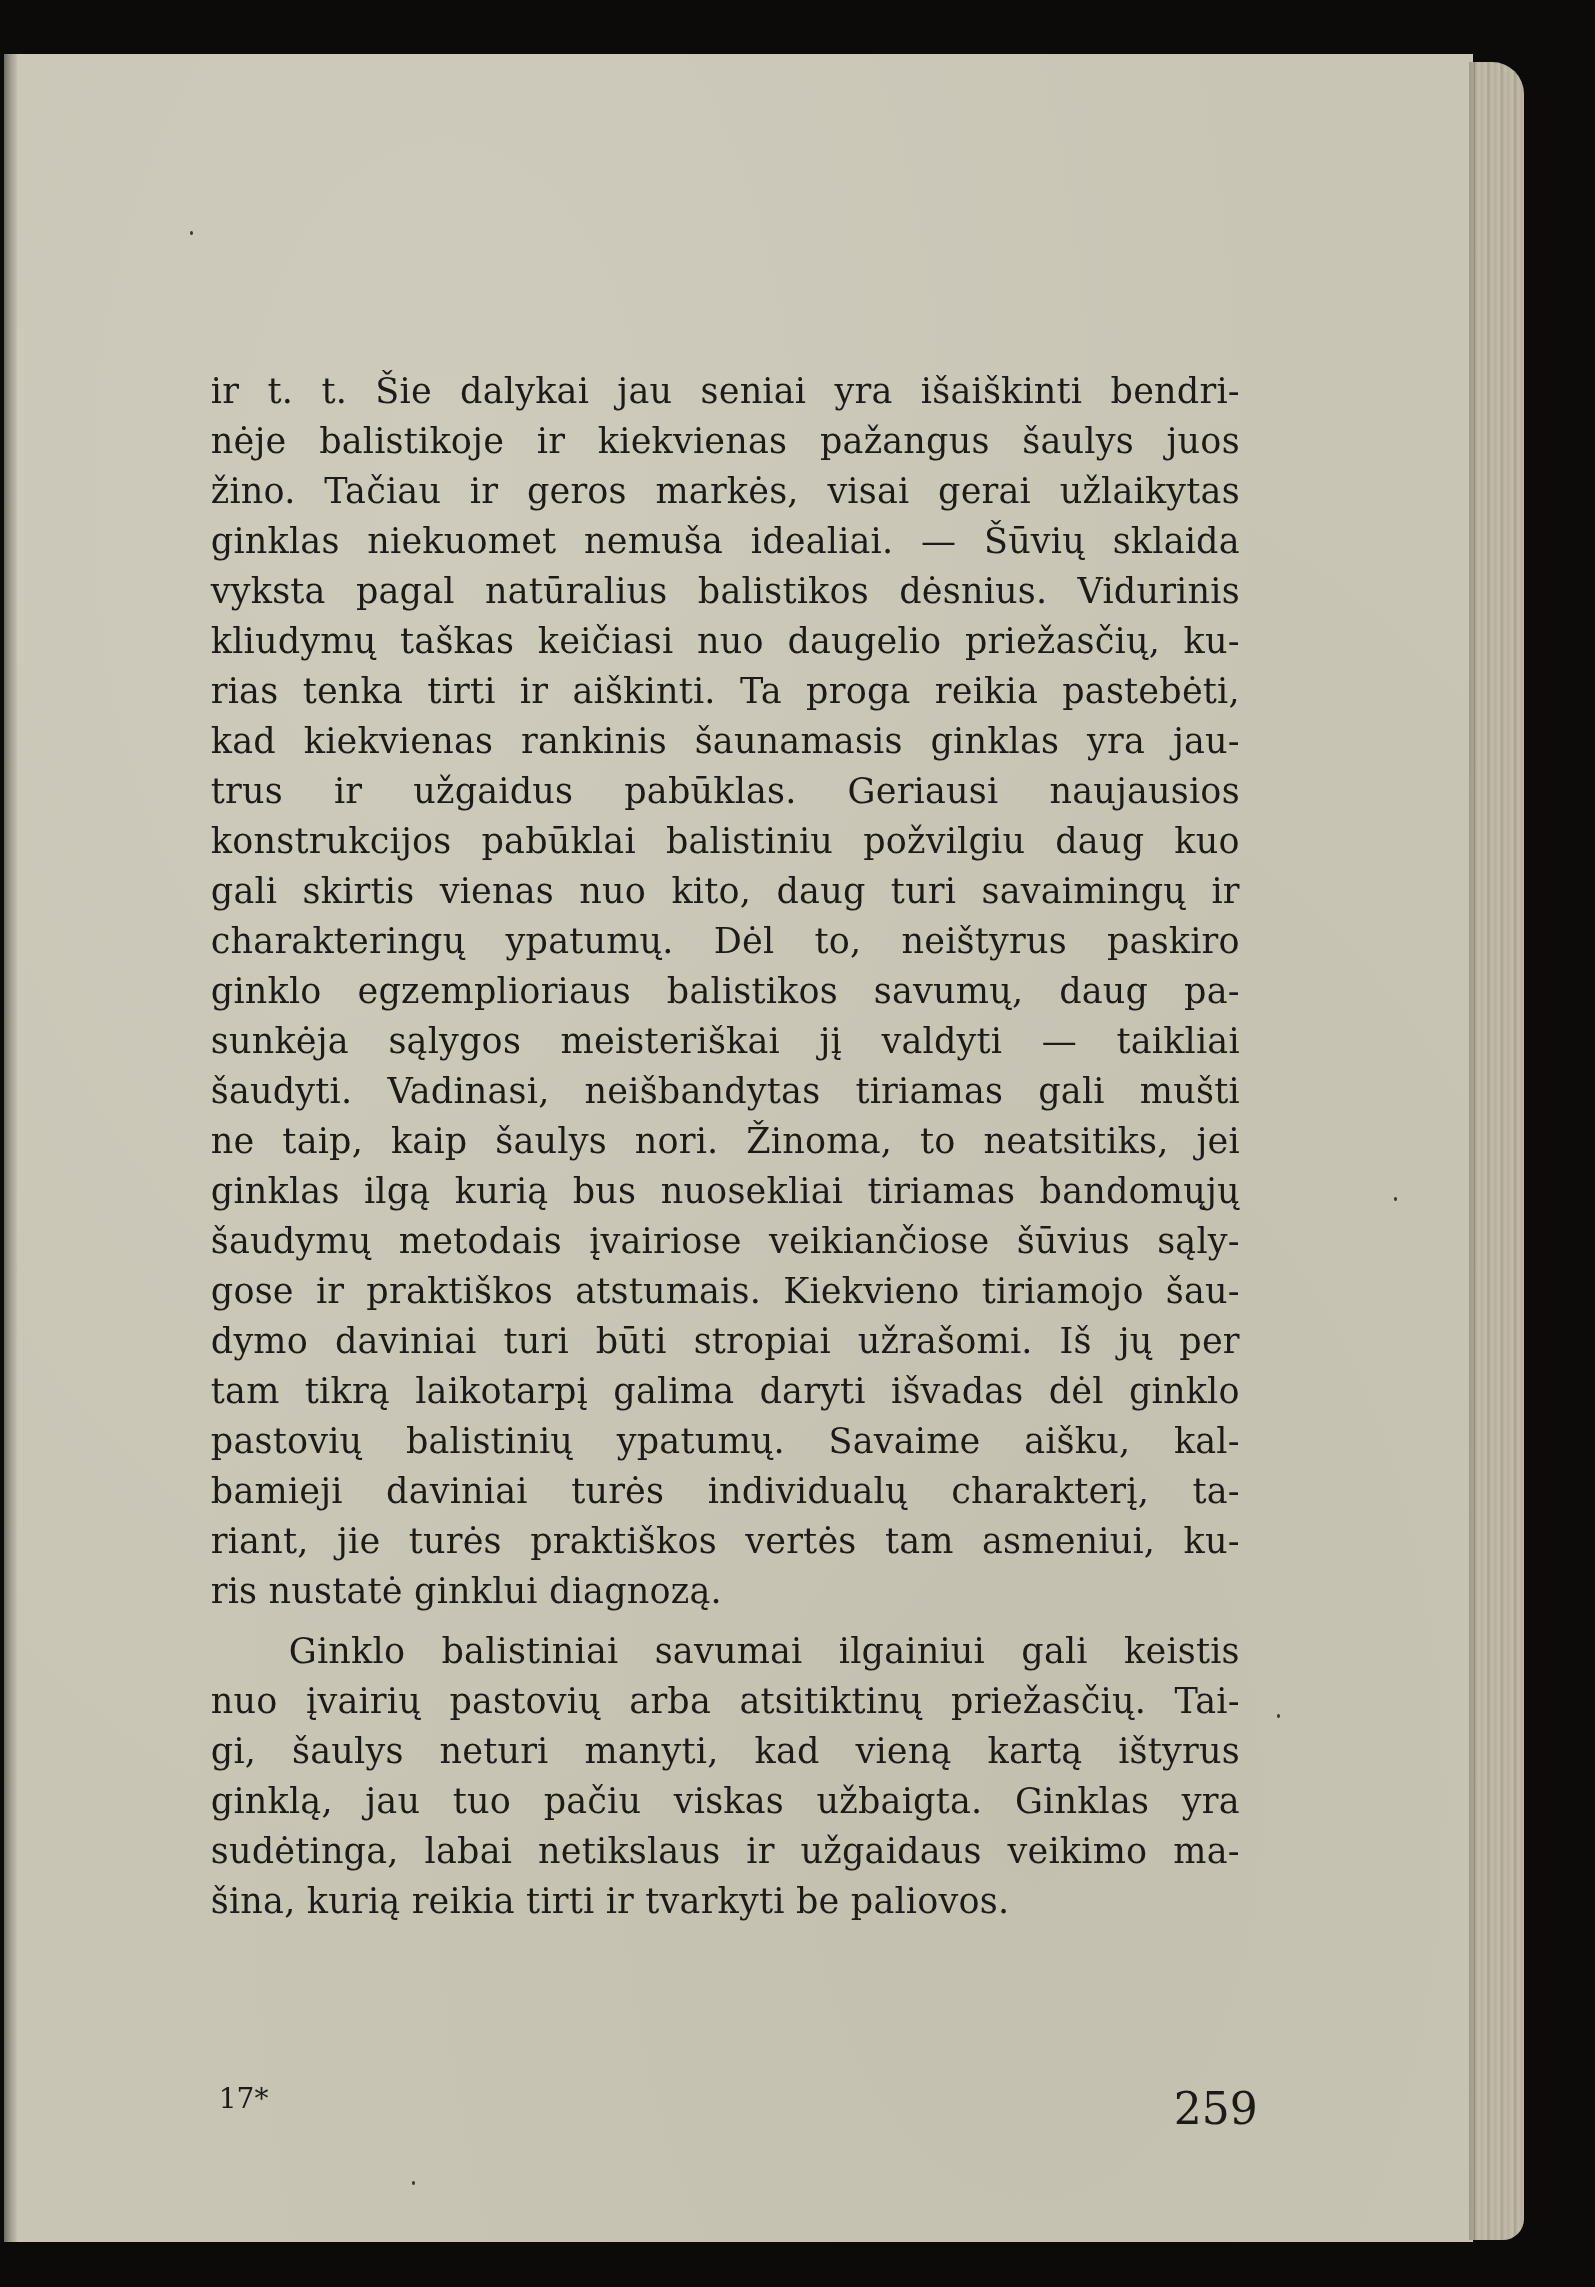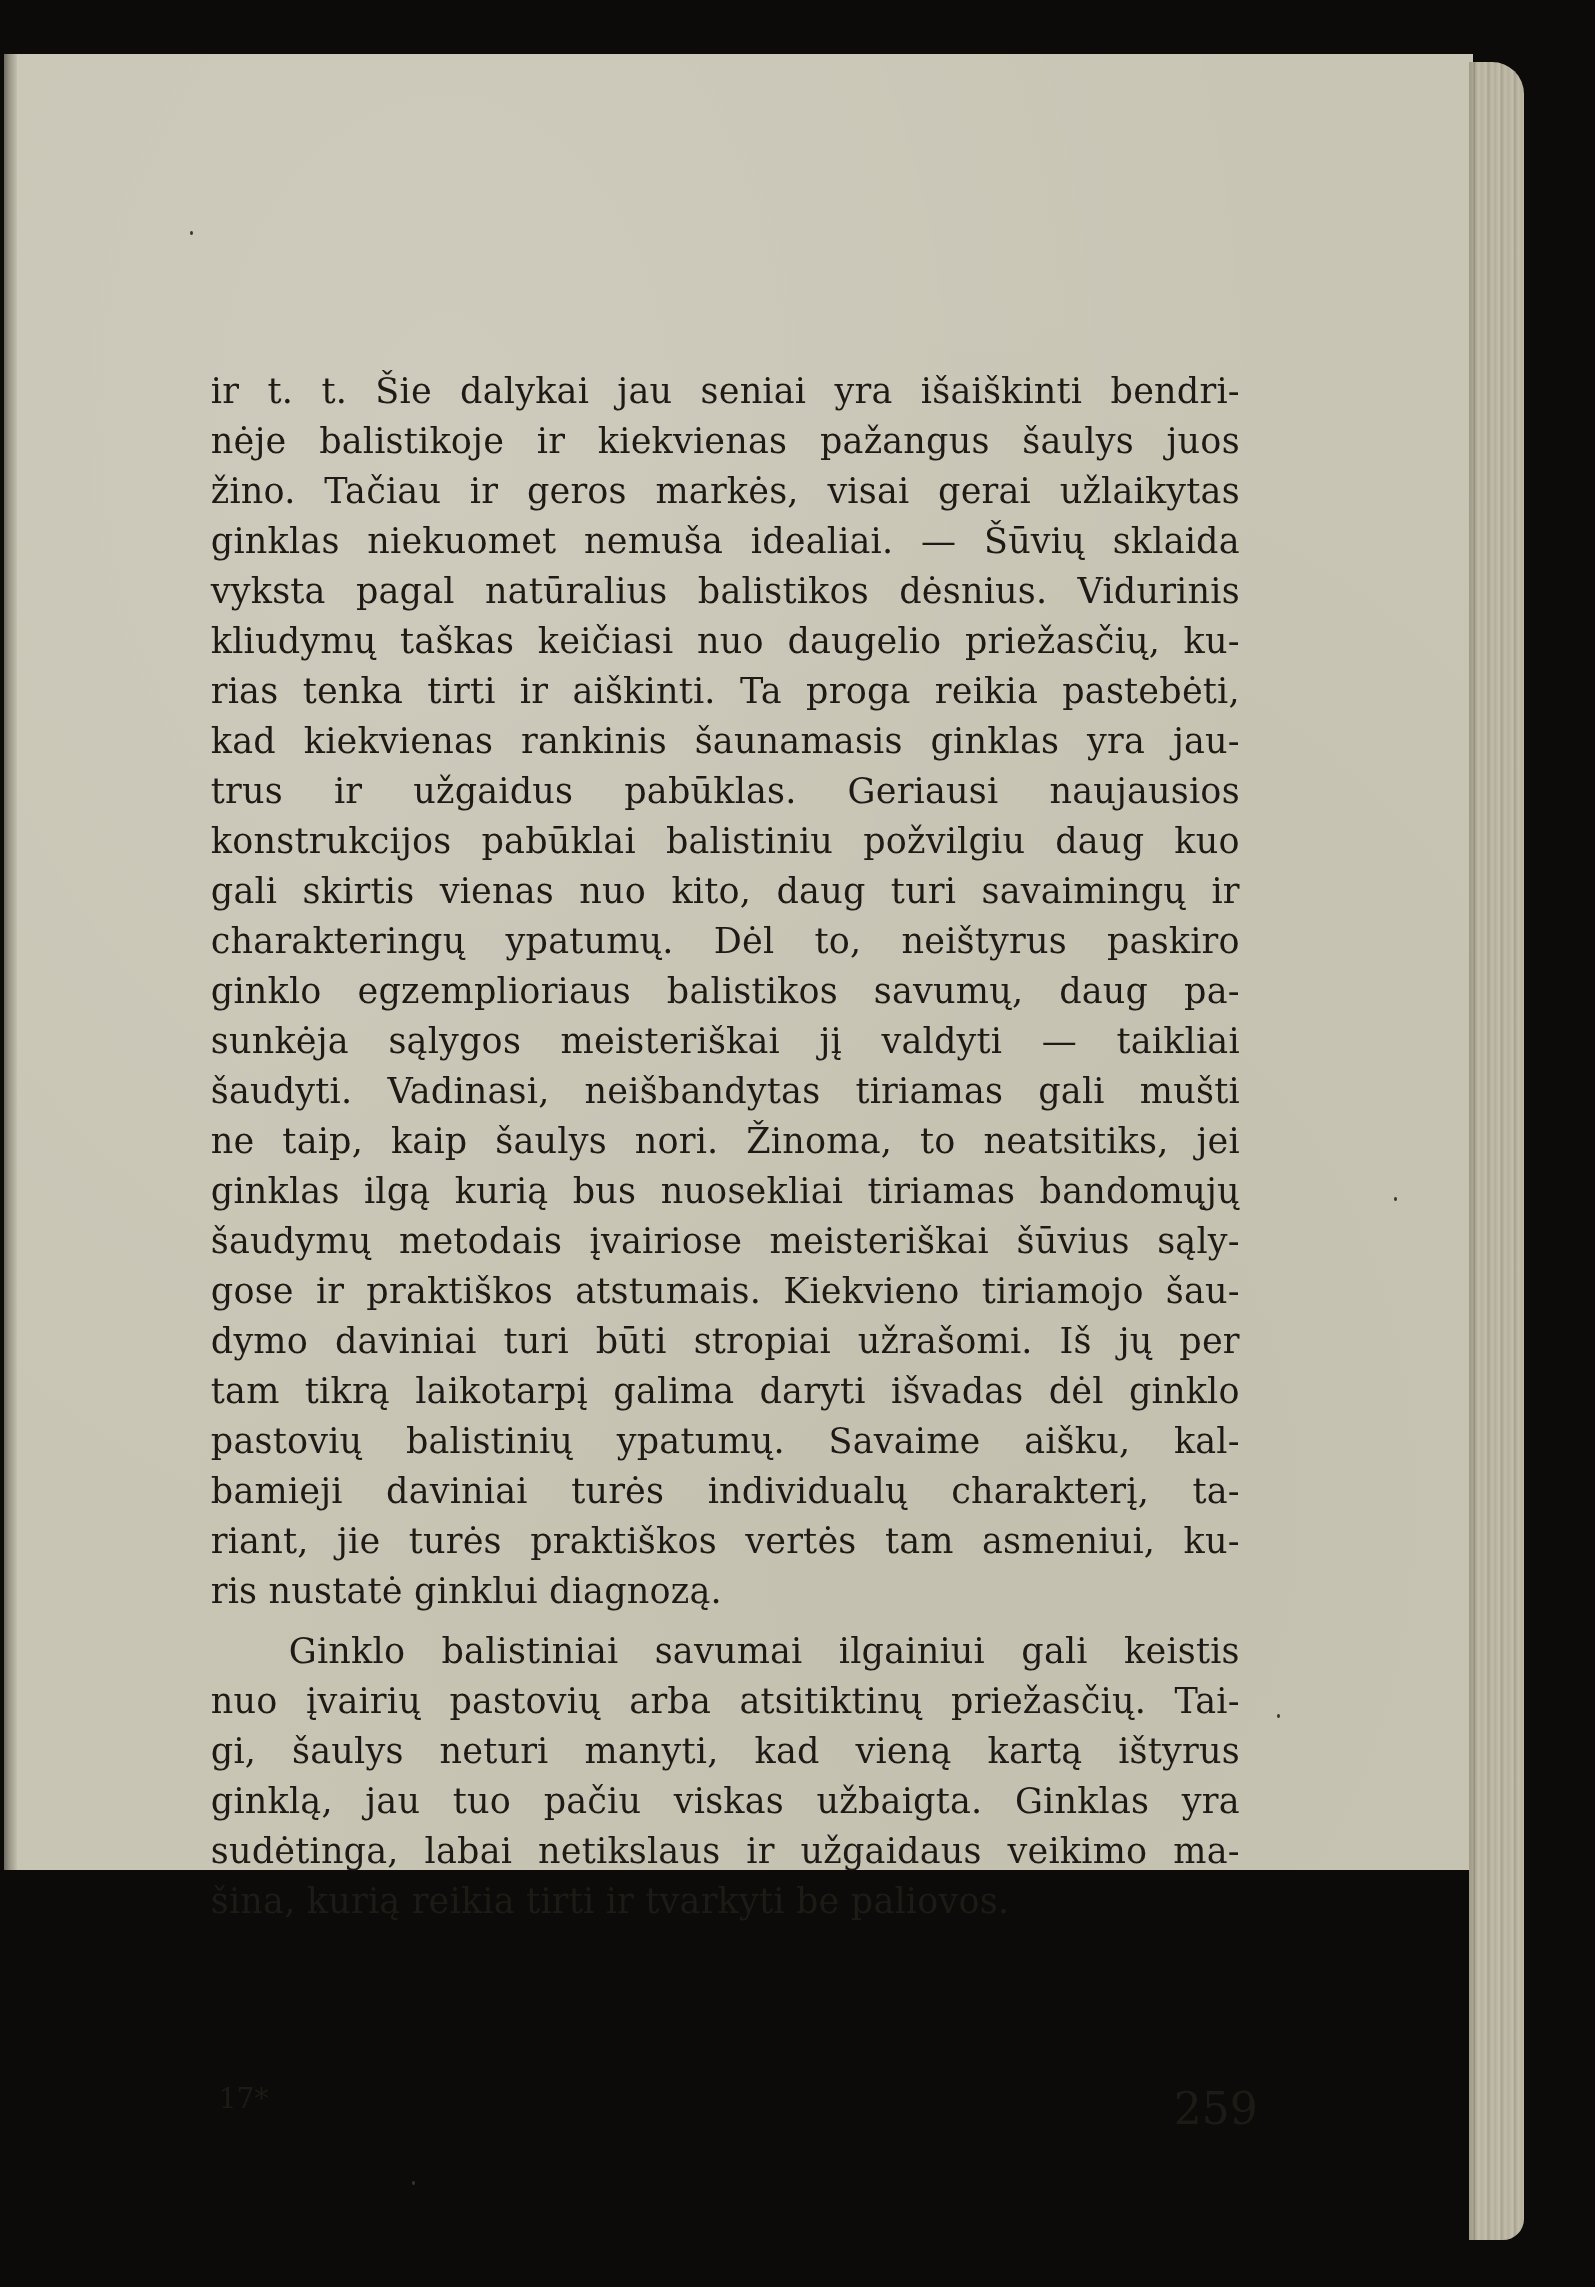--- a/index.html
+++ b/index.html
@@ -12,21 +12,21 @@
     background: #0d0b09;
     position: relative;
     overflow: hidden;
     font-family: "DejaVu Serif", "Liberation Serif", serif;
   }
   .page {
     position: absolute;
     left: 3.8px;
     top: 54px;
     width: 1469px;
-    height: 1816px;
+    height: 2188px;
     background: #c9c5b5;
     background-image:
       radial-gradient(ellipse at 30% 20%, rgba(255,255,250,0.10), rgba(0,0,0,0) 60%),
       radial-gradient(ellipse at 70% 80%, rgba(120,110,90,0.06), rgba(0,0,0,0) 60%);
     border-top-left-radius: 1.9px;
   }
   .page-spine {
     position: absolute;
     left: 0;
     top: 0;
@@ -119,21 +119,21 @@
         <span class="line">kad kiekvienas rankinis šaunamasis ginklas yra jau-</span>
         <span class="line">trus ir užgaidus pabūklas. Geriausi naujausios</span>
         <span class="line">konstrukcijos pabūklai balistiniu požvilgiu daug kuo</span>
         <span class="line">gali skirtis vienas nuo kito, daug turi savaimingų ir</span>
         <span class="line">charakteringų ypatumų. Dėl to, neištyrus paskiro</span>
         <span class="line">ginklo egzemplioriaus balistikos savumų, daug pa-</span>
         <span class="line">sunkėja sąlygos meisteriškai jį valdyti — taikliai</span>
         <span class="line">šaudyti. Vadinasi, neišbandytas tiriamas gali mušti</span>
         <span class="line">ne taip, kaip šaulys nori. Žinoma, to neatsitiks, jei</span>
         <span class="line">ginklas ilgą kurią bus nuosekliai tiriamas bandomųjų</span>
-        <span class="line">šaudymų metodais įvairiose meisteriškai šūvius sąly-</span>
+        <span class="line">šaudymų metodais įvairiose veikiančiose šūvius sąly-</span>
         <span class="line">gose ir praktiškos atstumais. Kiekvieno tiriamojo šau-</span>
         <span class="line">dymo daviniai turi būti stropiai užrašomi. Iš jų per</span>
         <span class="line">tam tikrą laikotarpį galima daryti išvadas dėl ginklo</span>
         <span class="line">pastovių balistinių ypatumų. Savaime aišku, kal-</span>
         <span class="line">bamieji daviniai turės individualų charakterį, ta-</span>
         <span class="line">riant, jie turės praktiškos vertės tam asmeniui, ku-</span>
         <span class="line last">ris nustatė ginklui diagnozą.</span>
       </div>
       <div class="para-gap"></div>
       <div class="paragraph">

